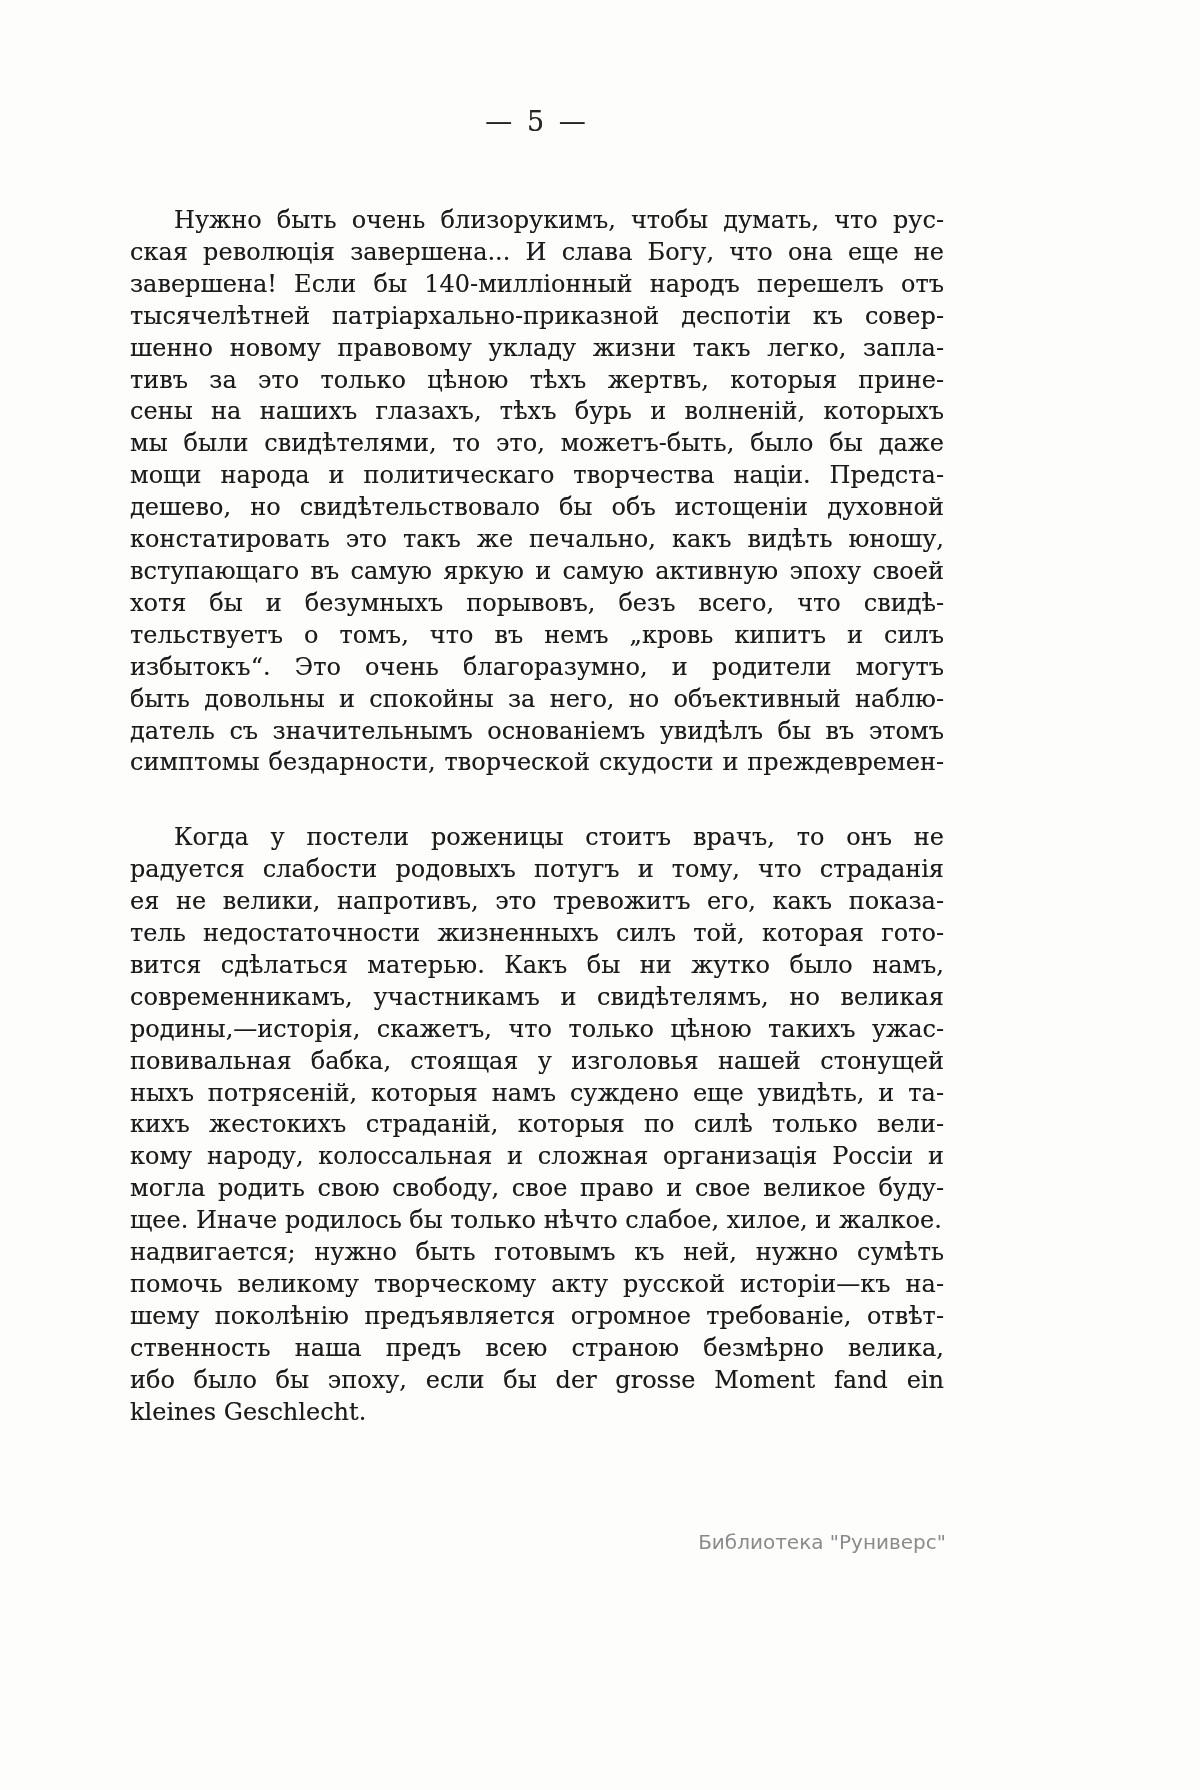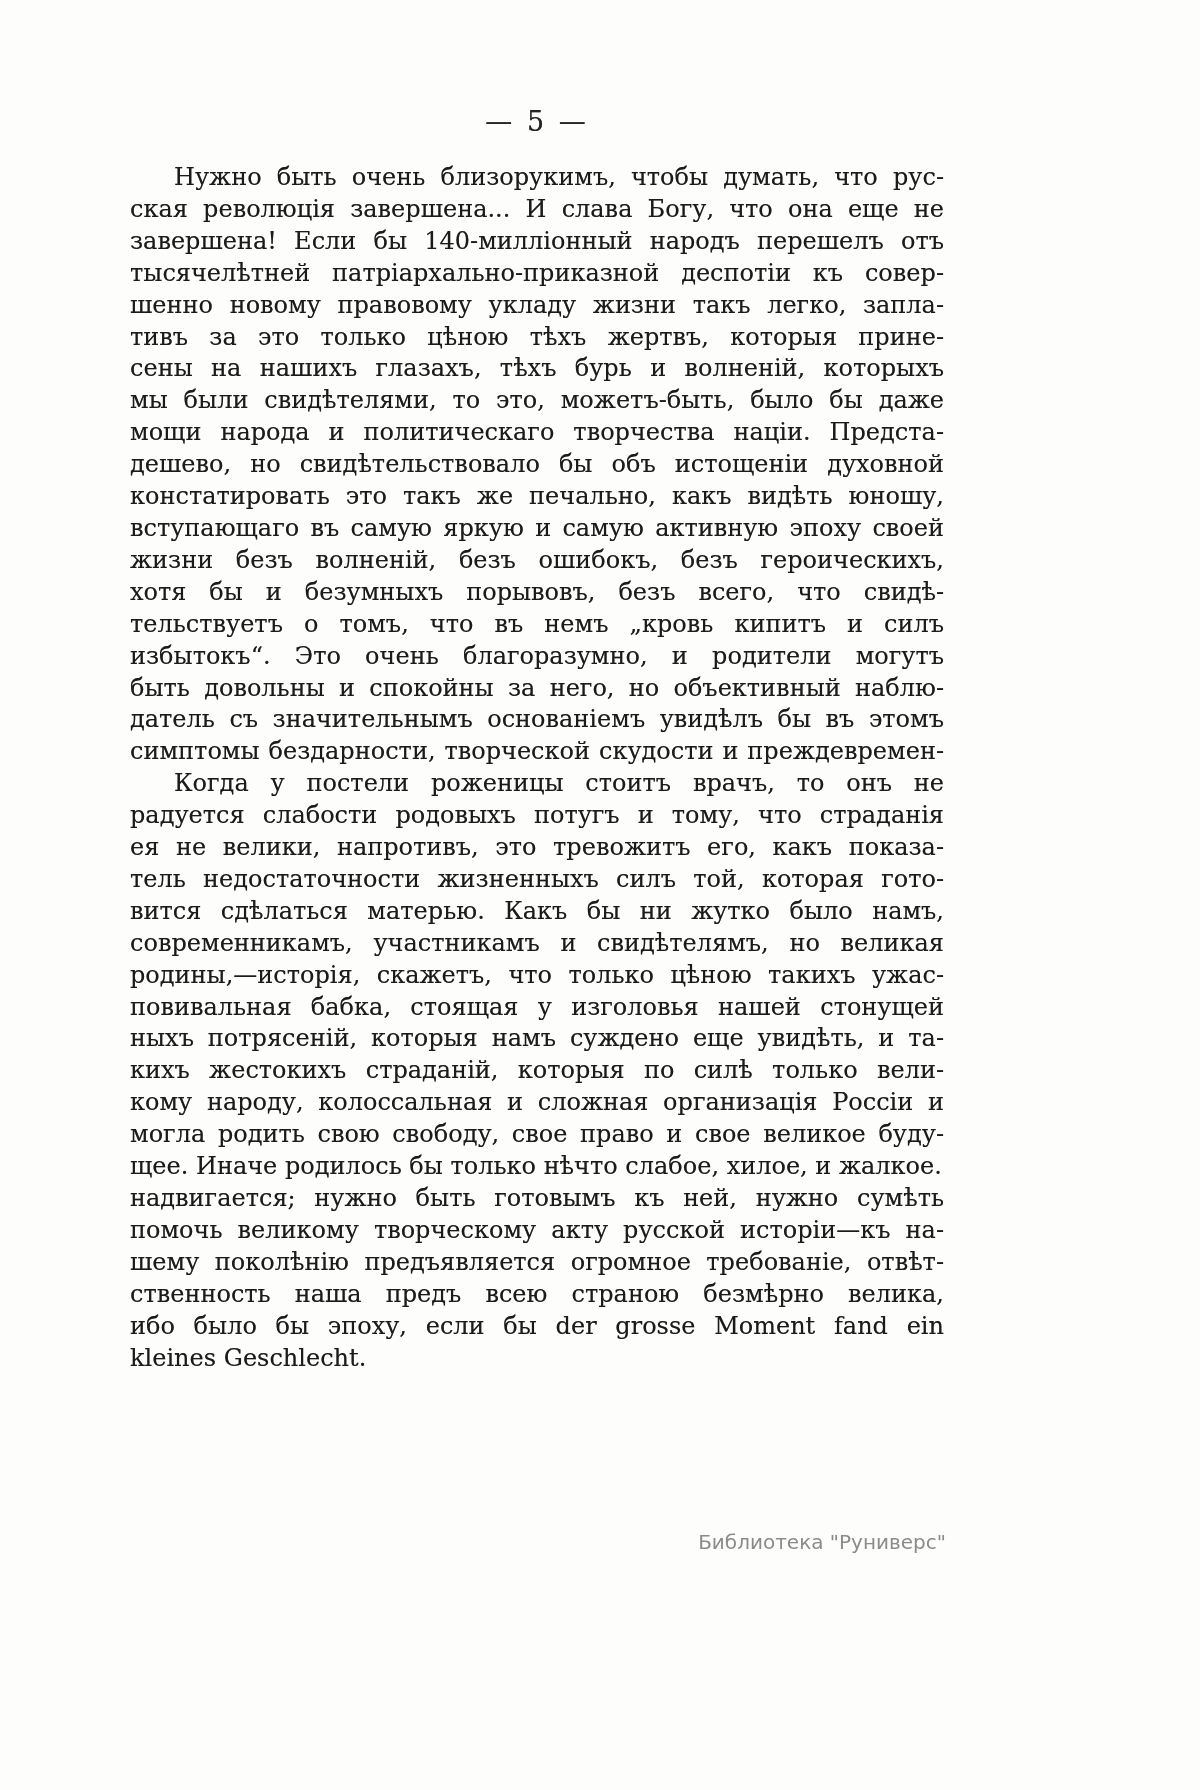--- a/index.html
+++ b/index.html
@@ -37,21 +37,21 @@
     font-size: 24px;
     line-height: 31.9px;
     color: #1b1b1b;
     text-shadow: 0 0 0.6px rgba(25,25,25,0.5);
   }
   .para { margin: 0; }
   .line {
     text-align: justify;
     text-align-last: justify;
   }
-  .line.first { text-indent: 44px; }
+  .line.first { text-indent: 44px; margin-top: 43px; }
   .line.last { text-align-last: left; }
   .watermark {
     position: absolute;
     top: 1530px;
     right: 254px;
     font-family: "DejaVu Sans", sans-serif;
     font-size: 20px;
     color: #8b8b8b;
   }
 </style>
@@ -68,21 +68,20 @@
         <div class="line">завершена! Если бы 140-милліонный народъ перешелъ отъ</div>
         <div class="line">тысячелѣтней патріархально-приказной деспотіи къ совер-</div>
         <div class="line">шенно новому правовому укладу жизни такъ легко, запла-</div>
         <div class="line">тивъ за это только цѣною тѣхъ жертвъ, которыя прине-</div>
         <div class="line">сены на нашихъ глазахъ, тѣхъ бурь и волненій, которыхъ</div>
         <div class="line">мы были свидѣтелями, то это, можетъ-быть, было бы даже</div>
         <div class="line">мощи народа и политическаго творчества націи. Предста-</div>
         <div class="line">дешево, но свидѣтельствовало бы объ истощеніи духовной</div>
         <div class="line">констатировать это такъ же печально, какъ видѣть юношу,</div>
         <div class="line">вступающаго въ самую яркую и самую активную эпоху своей</div>
-        <div class="line">жизни безъ волненій, безъ ошибокъ, безъ героическихъ,</div>
         <div class="line">хотя бы и безумныхъ порывовъ, безъ всего, что свидѣ-</div>
         <div class="line">тельствуетъ о томъ, что въ немъ „кровь кипитъ и силъ</div>
         <div class="line">избытокъ“. Это очень благоразумно, и родители могутъ</div>
         <div class="line">быть довольны и спокойны за него, но объективный наблю-</div>
         <div class="line">датель съ значительнымъ основаніемъ увидѣлъ бы въ этомъ</div>
         <div class="line">симптомы бездарности, творческой скудости и преждевремен-</div>
       </div>
       <div class="para">
         <div class="line first">Когда у постели роженицы стоитъ врачъ, то онъ не</div>
         <div class="line">радуется слабости родовыхъ потугъ и тому, что страданія</div>

